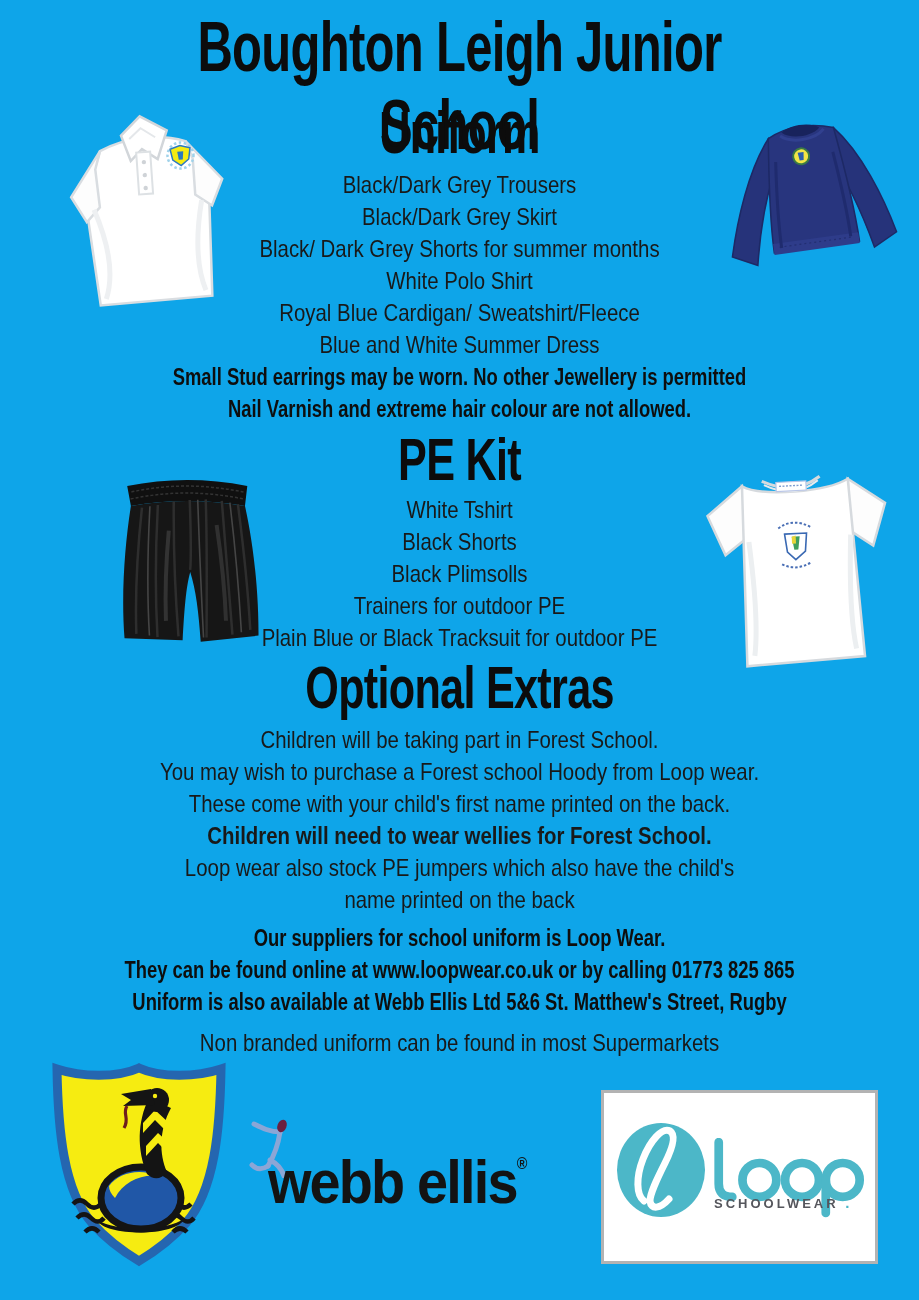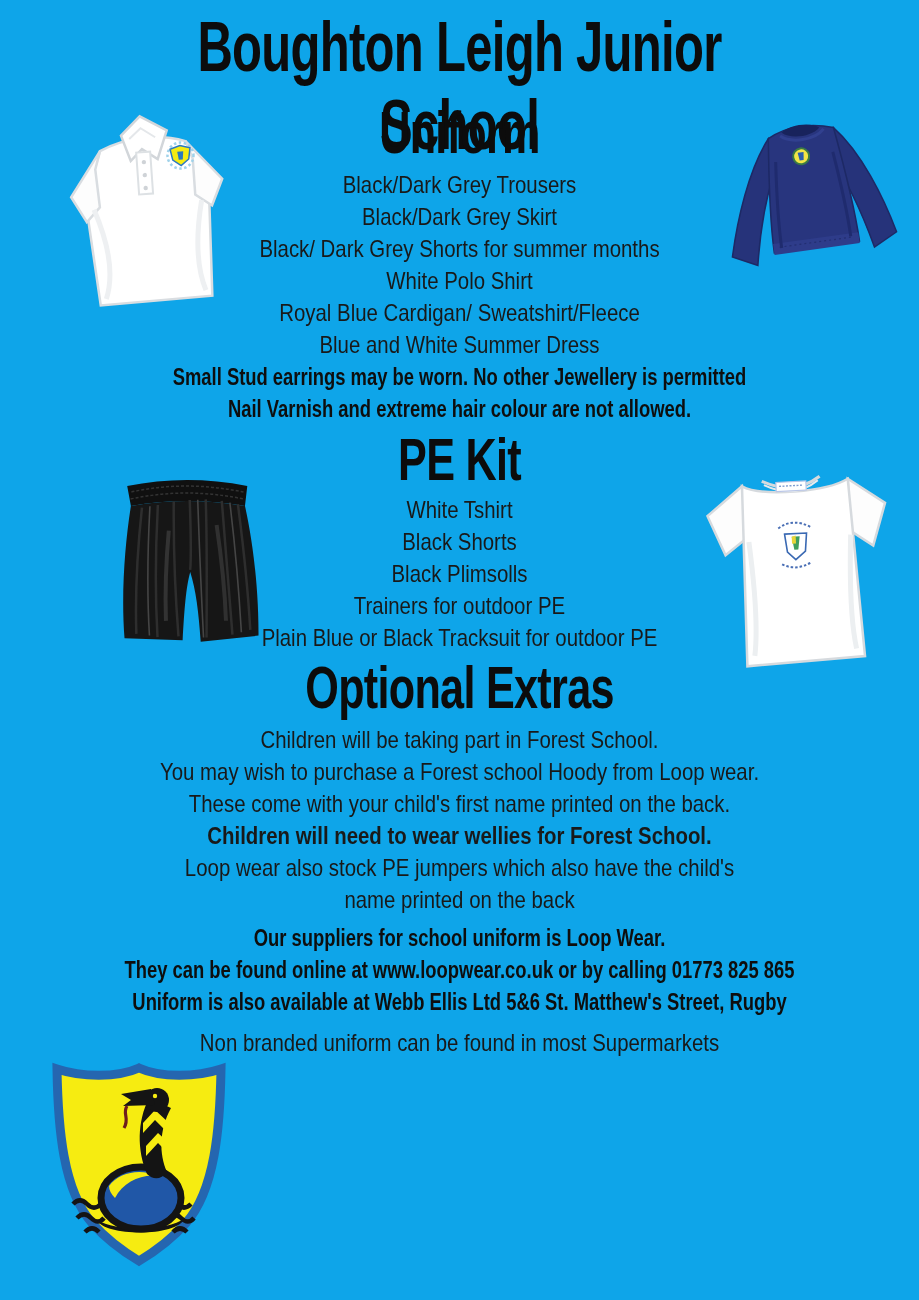--- a/index.html
+++ b/index.html
@@ -166,15 +166,43 @@
     <path d="M64,128 C74,114 96,110 112,118 C96,116 78,124 70,140 C66,136 64,132 64,128 Z" fill="#f6ec11"></path>
     <path d="M102,116 C92,92 92,64 104,40 L126,50 C114,72 114,96 122,114 C116,122 108,122 102,116 Z" fill="#141414"></path>
     <path d="M101,88 L113,75 L126,87 L126,98 L113,85 L101,98 Z" fill="#f6ec11"></path>
     <path d="M98,65 L110,52 L123,64 L123,75 L110,62 L98,75 Z" fill="#f6ec11"></path>
     <circle cx="112" cy="42" r="12" fill="#141414"></circle>
     <path d="M76,36 L106,31 L110,47 L78,48 L86,42 Z" fill="#141414"></path>
     <circle cx="110" cy="38" r="2.2" fill="#f6ec11"></circle>
     <path d="M82,48 C77,56 85,60 79,70" stroke="#6e1d1d" stroke-width="3.2" fill="none"></path>
   </svg>
 
-
+  <div class="we-wrap">
+    <svg class="abs" style="left:2px; top:4px" width="46" height="62" viewBox="0 0 46 62">
+      <g stroke="#8ba6d6" stroke-width="5" stroke-linecap="round" fill="none">
+        <path d="M6,8 C14,12 22,16 32,16"></path>
+        <path d="M32,16 C30,30 26,40 20,50"></path>
+        <path d="M20,50 C14,54 9,54 4,49"></path>
+        <path d="M22,44 C30,48 34,54 36,60"></path>
+      </g>
+      <ellipse cx="34" cy="10" rx="4.5" ry="6.5" transform="rotate(22 34 10)" fill="#6b2040"></ellipse>
+    </svg>
+    <div class="we-text"><span>webb ellis</span><span class="we-reg">®</span></div>
+  </div>
+
+  <div class="loop-box">
+    <div class="loop-circle"></div>
+    <svg class="abs" style="left:8px; top:24px" width="108" height="110" viewBox="0 0 108 110">
+      <path d="M32,84 C24,78 24,60 31,42 C38,24 50,10 58,14 C64,18 61,30 53,46 C45,62 38,76 38,84 C39,93 48,92 57,82" stroke="#ffffff" stroke-width="7" fill="none" stroke-linecap="round"></path>
+    </svg>
+    <svg class="abs" style="left:106px; top:45px" width="155" height="80" viewBox="0 0 160 80" role="img" aria-label="Loop">
+      <g stroke="#4cb7c8" stroke-width="9" fill="none" stroke-linecap="round">
+        <path d="M9,3 L9,46 Q9,59.5 23,59.5"></path>
+        <circle cx="51" cy="42" r="17.5"></circle>
+        <circle cx="95" cy="42" r="17.5"></circle>
+        <circle cx="137" cy="42" r="17.5"></circle>
+        <path d="M119.5,42 L119.5,76"></path>
+      </g>
+    </svg>
+    <div class="loop-sub"><span>SCHOOLWEAR</span> <span class="loop-dot">.</span></div>
+  </div>
 
 </div>
 
 </body></html>

